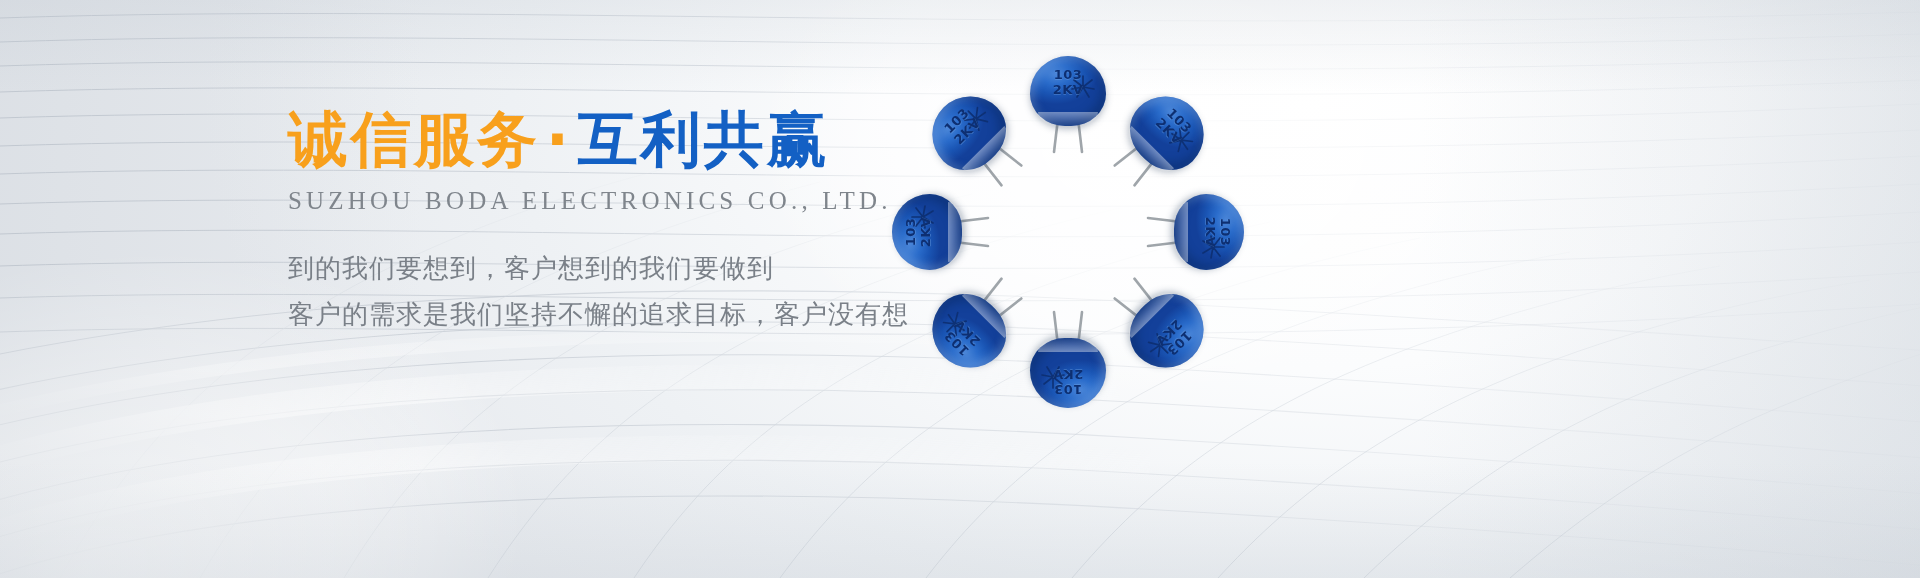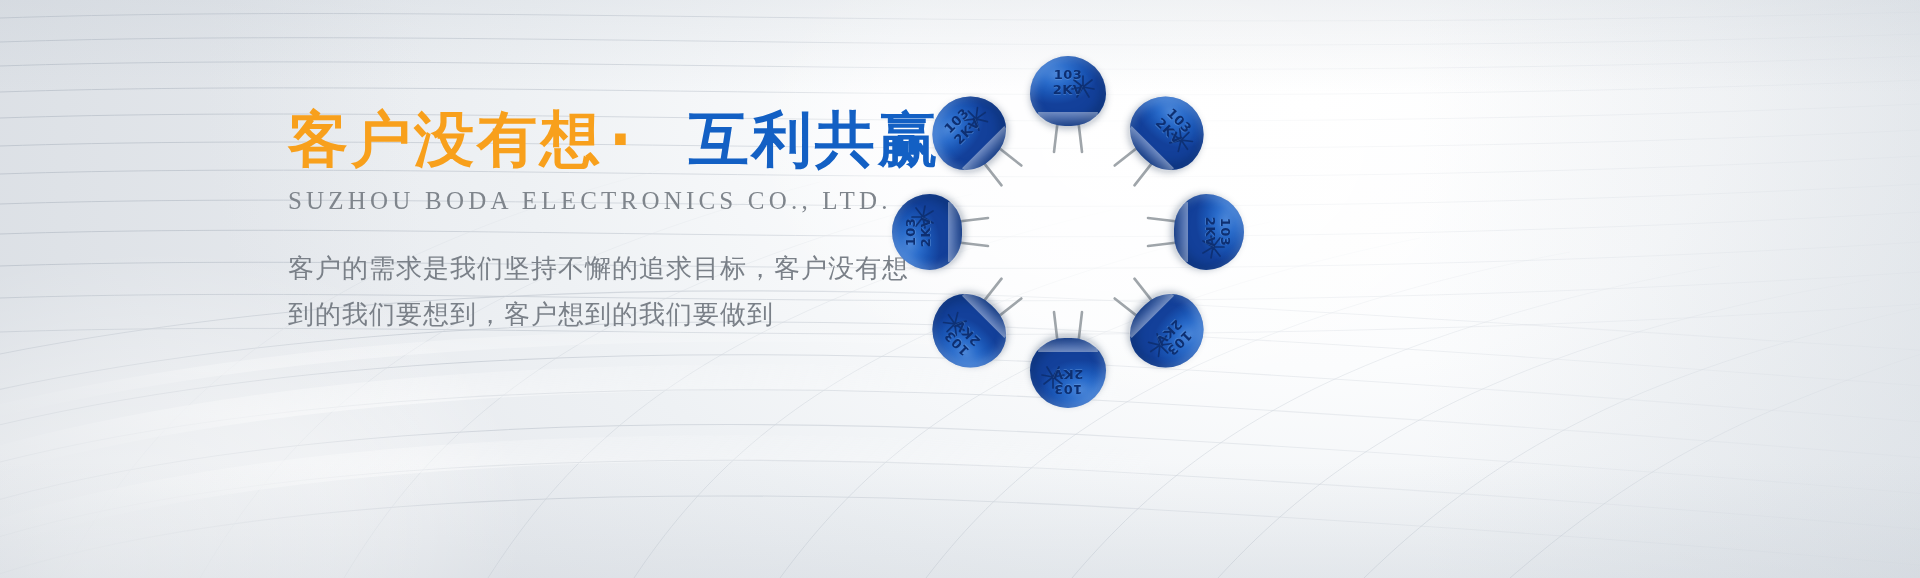--- a/index.html
+++ b/index.html
@@ -42,21 +42,21 @@
   
   .text-block { position:absolute; left:288px; top:108px; width:660px; }
 
   .headline {
     font-size:60px; font-weight:bold; letter-spacing:3px; line-height:1.05;
     white-space:nowrap;
     font-family:"DejaVu Sans","Liberation Sans",sans-serif;
   }
   .headline .part-a { color:#f8a01c; }
   .headline .dot    { color:#f8a01c; padding:0 6px; }
-  .headline .part-b { color:#1360c4;margin-left:48px; }
+  .headline .part-b { color:#1360c4; }
 
   .subtitle {
     margin-top:16px;
     font-size:25px; letter-spacing:4.2px; color:#7f858c; font-weight:400;
     white-space:nowrap;
     font-family:Liberation Serif, serif;
   }
 
   .desc {
     margin-top:30px; font-size:26px; line-height:1.78; color:#7a8088;
@@ -171,28 +171,28 @@
   </svg>
 
   <div class="glow-top"></div>
   <div class="sweep"></div>
   <div class="vignette"></div>
   <div class="vignette-v"></div>
 
   <div class="text-block">
 
     <div class="headline">
-      <span class="part-a">客户没有想</span><span class="dot">·</span><span class="part-b">互利共赢</span>
+      <span class="part-a">诚信服务</span><span class="dot">·</span><span class="part-b">互利共赢</span>
     </div>
 
     <div class="subtitle">SUZHOU BODA ELECTRONICS CO., LTD.</div>
 
     <div class="desc">
+      <div>到的我们要想到，客户想到的我们要做到</div>
       <div>客户的需求是我们坚持不懈的追求目标，客户没有想</div>
-      <div>到的我们要想到，客户想到的我们要做到</div>
     </div>
 
   </div>
 
   <div class="cap-ring">
 
     <div class="cap" style="transform:rotate(0deg)">
       <div class="cap-inner">
         <svg class="cap-leads" viewBox="0 0 40 46">
           <path d="M11,2 L6,44" stroke="#9fa5aa" stroke-width="2.6" fill="none" stroke-linecap="round"></path>

